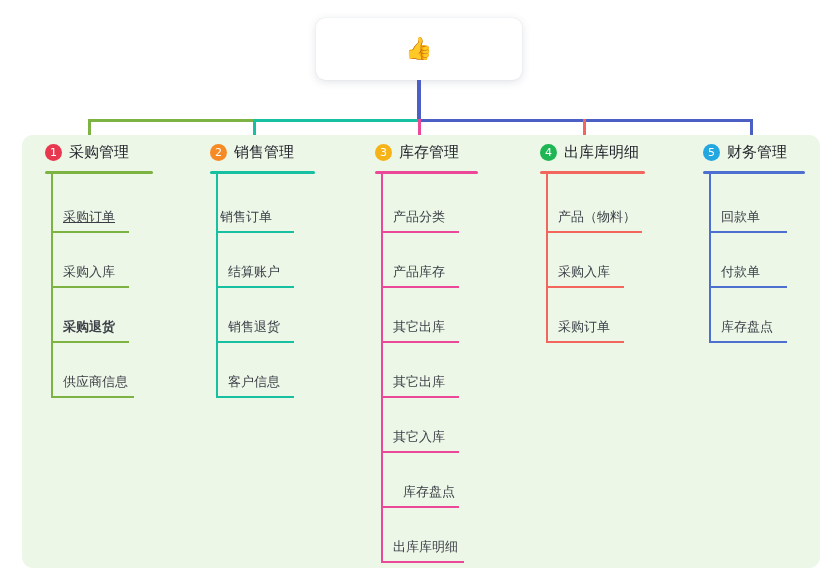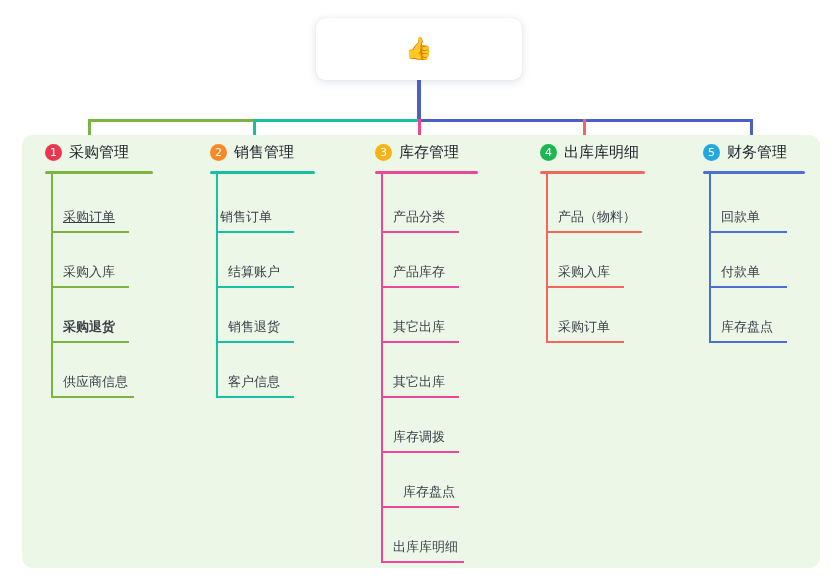--- a/index.html
+++ b/index.html
@@ -141,21 +141,21 @@
           </div>
           <div class="item" style="left: 6px; top: 172px; height: 36px;">
             <span class="item-label" style="left: 12px;">其它出库</span>
             <div class="item-rule" style="width: 78px; background: rgb(236, 72, 153);"></div>
           </div>
           <div class="item" style="left: 6px; top: 227px; height: 36px;">
             <span class="item-label" style="left: 12px;">其它出库</span>
             <div class="item-rule" style="width: 78px; background: rgb(236, 72, 153);"></div>
           </div>
           <div class="item" style="left: 6px; top: 282px; height: 36px;">
-            <span class="item-label" style="left: 12px;">库存调拨</span>
+            <span class="item-label" style="left: 12px;">其它入库</span>
             <div class="item-rule" style="width: 78px; background: rgb(236, 72, 153);"></div>
           </div>
           <div class="item" style="left: 6px; top: 337px; height: 36px;">
             <span class="item-label" style="left: 22px;">库存盘点</span>
             <div class="item-rule" style="width: 78px; background: rgb(236, 72, 153);"></div>
           </div>
           <div class="item" style="left: 6px; top: 392px; height: 36px;">
             <span class="item-label" style="left: 12px;">出库库明细</span>
             <div class="item-rule" style="width: 83px; background: rgb(236, 72, 153);"></div>
           </div>

